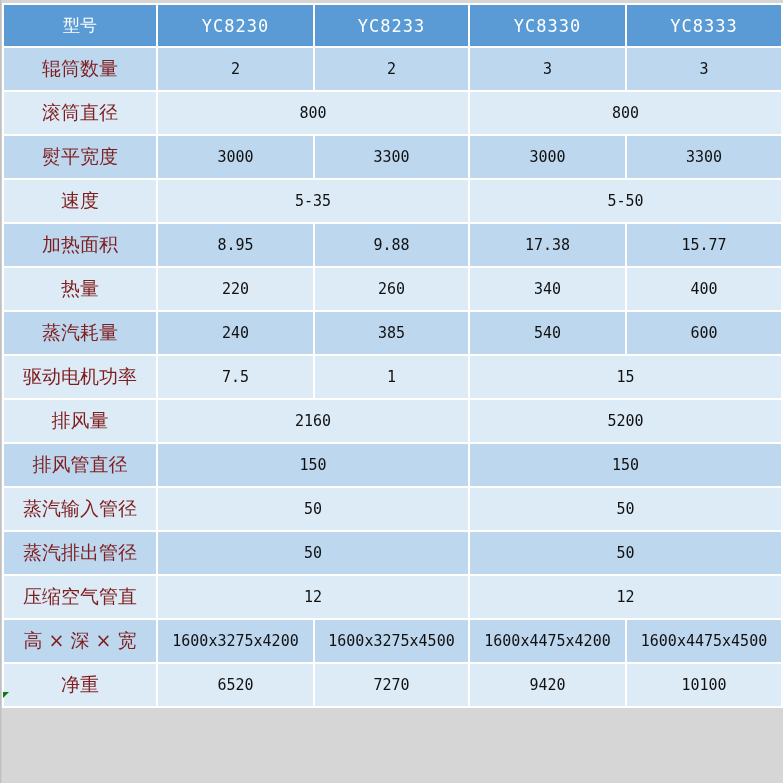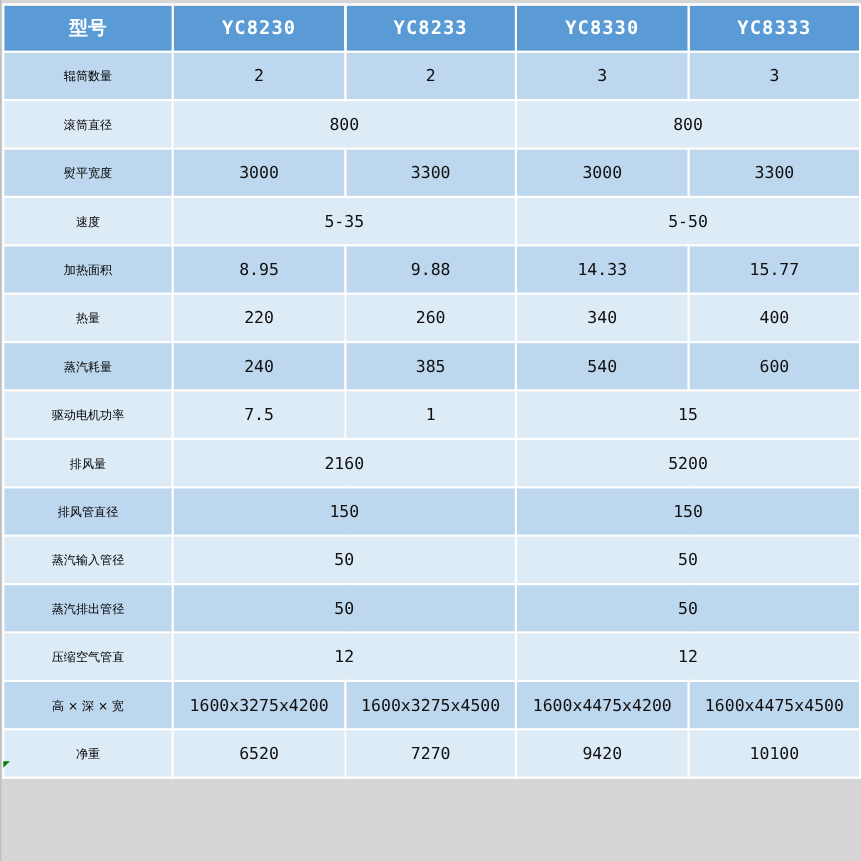--- a/index.html
+++ b/index.html
@@ -28,34 +28,34 @@
     border: 2px solid #ffffff;
     text-align: center;
     vertical-align: middle;
     padding: 0;
     overflow: hidden;
     white-space: nowrap;
   }
   tr.hdr td {
     background: #5b9bd5;
     color: #ffffff;
-    font-weight: bold;
+    font-weight: normal;
     height: 41px;
     font-size: 17px;
   }
   tr.hdr td.model {
     font-family: "DejaVu Sans Mono", monospace;
     letter-spacing: 1px;
   }
   tr.data td { height: 42px; }
   tr.med td  { background: #bdd7ee; }
   tr.light td{ background: #ddebf7; }
   td.lbl {
-    font-size: 11px;
-    color: #000000;
+    font-size: 19px;
+    color: #7f1d1d;
   }
   td.val {
     font-family: "DejaVu Sans Mono", monospace;
     font-size: 15px;
     color: #111111;
   }
   .err-tri {
     position: absolute;
     left: 3px;
     top: 692px;
@@ -111,21 +111,21 @@
     <tr class="data light">
       <td class="lbl">速度</td>
       <td class="val" colspan="2">5-35</td>
       <td class="val" colspan="2">5-50</td>
     </tr>
 
     <tr class="data med">
       <td class="lbl">加热面积</td>
       <td class="val">8.95</td>
       <td class="val">9.88</td>
-      <td class="val">14.33</td>
+      <td class="val">17.38</td>
       <td class="val">15.77</td>
     </tr>
 
     <tr class="data light">
       <td class="lbl">热量</td>
       <td class="val">220</td>
       <td class="val">260</td>
       <td class="val">340</td>
       <td class="val">400</td>
     </tr>

